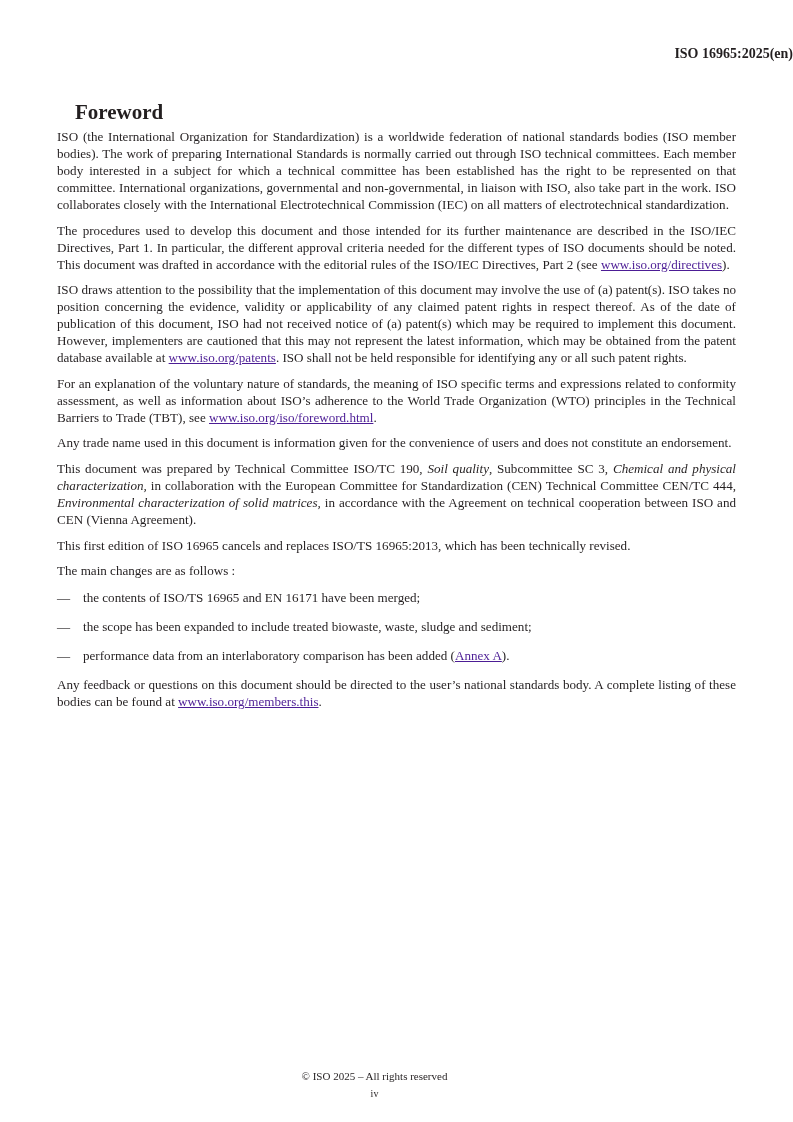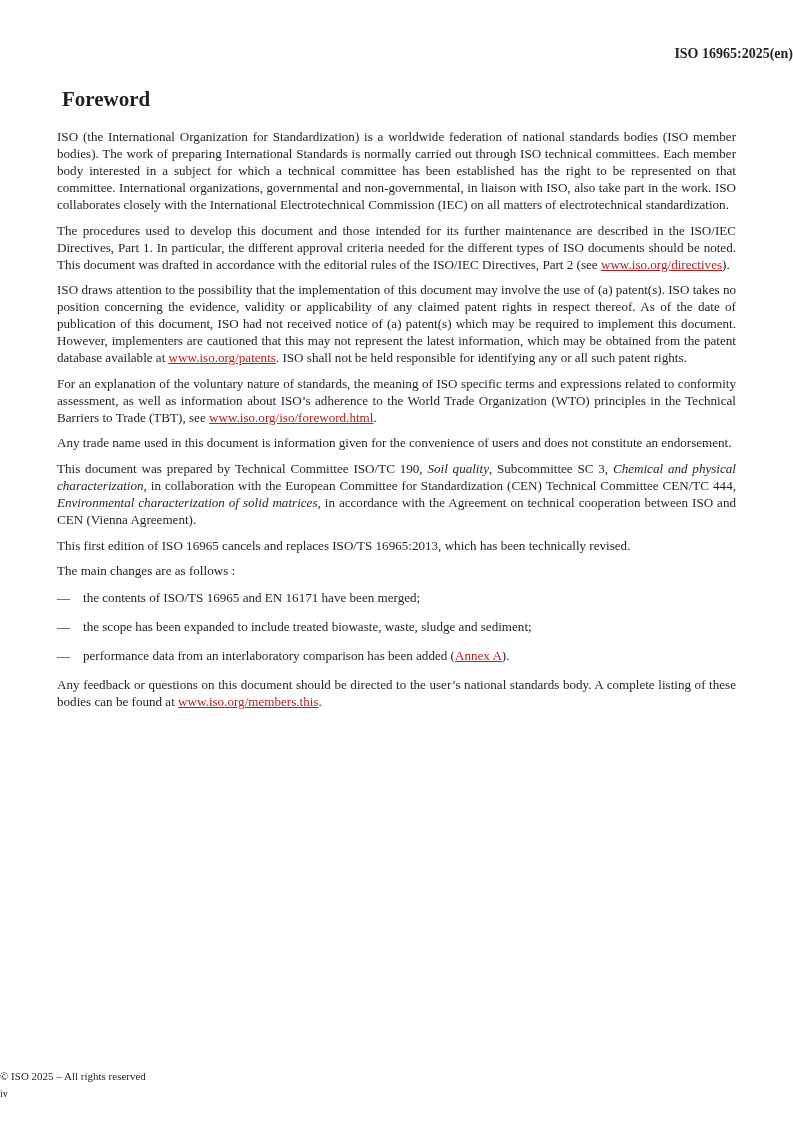--- a/index.html
+++ b/index.html
@@ -1,29 +1,29 @@
 <!DOCTYPE html>
 <html><head>
 <meta charset="utf-8">
 <style>
   html, body { margin: 0; padding: 0; background: #ffffff; }
   body { width: 793px; height: 1122px; position: relative; overflow: hidden;
          font-family: "Liberation Serif", "DejaVu Serif", serif; color: #231f20; }
   .header { position: absolute; top: 46px; left: 0; width: 793px; text-align: right;
             font-size: 14px; font-weight: bold; letter-spacing: 0px; }
-  .title { position: absolute; top: 82px; left: 57px; font-size: 21px; font-weight: bold; margin: 5px; }
+  .title { position: absolute; top: 82px; left: 57px; font-size: 21px; font-weight: bold; margin: 18px; }
   .content { position: absolute; top: 128px; left: 57px; width: 679px;
              font-size: 13.1px; line-height: 17px; }
   .content p { margin: 0 0 8.6px 0; text-align: justify; }
-  .content a { color: #b91c1c; text-decoration: underline; }
+  .content a { color: #4c1d95; text-decoration: underline; }
   .list-item { display: flex; margin: 0 0 12px 0; }
   .list-item .dash { width: 26px; flex: none; }
   .list-item .txt { flex: 1; }
   .list-wrap { margin-top: 10px; }
-  .footer { position: absolute; top: 1067px; left: 0; width: 749px; 
+  .footer { position: absolute; top: 1067px; left: 0; width: 749px; text-align: center;
             font-size: 11px; line-height: 18px; }
   .footer .page { font-size: 10px; }
 </style>
 </head>
 <body>
 
 <div class="header">ISO 16965:2025(en)</div>
 
 <h1 class="title">Foreword</h1>
 

